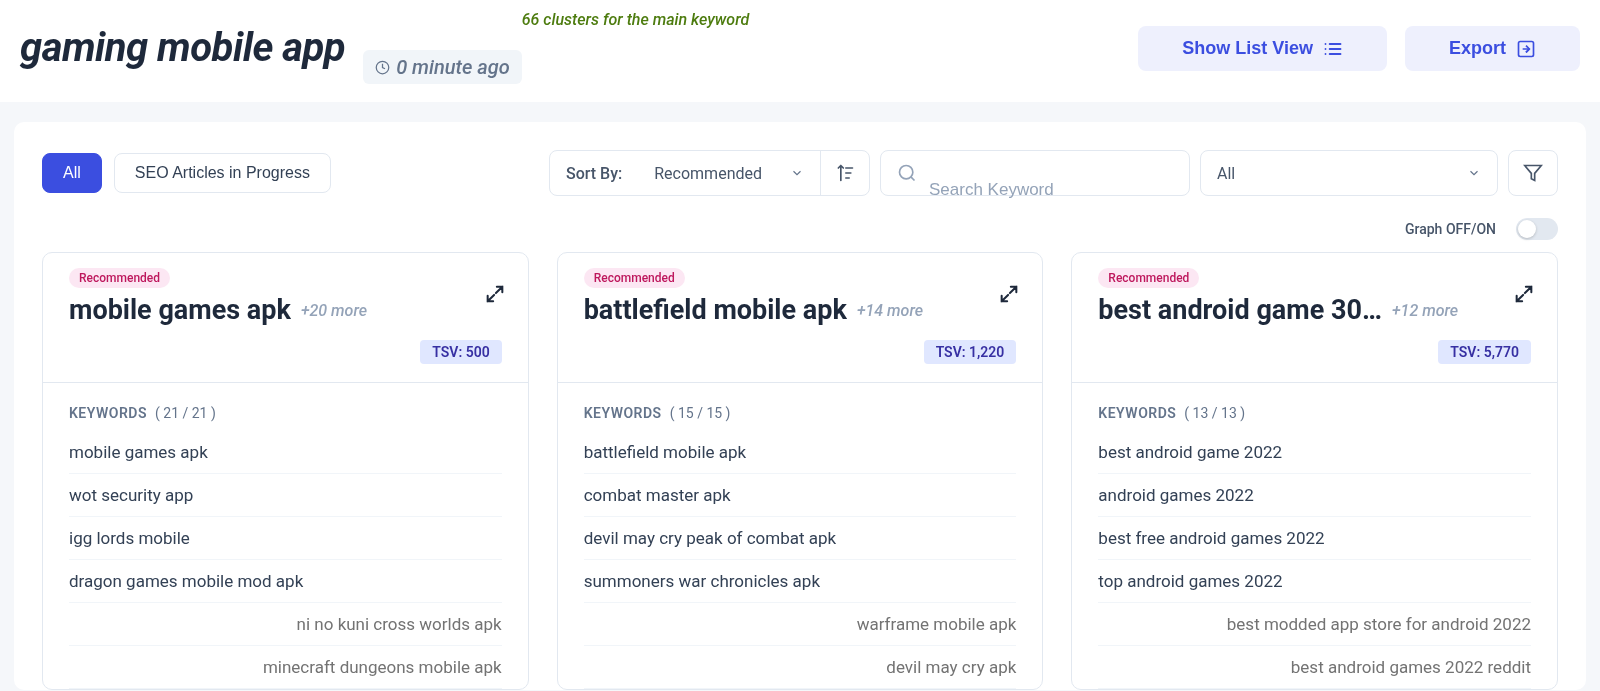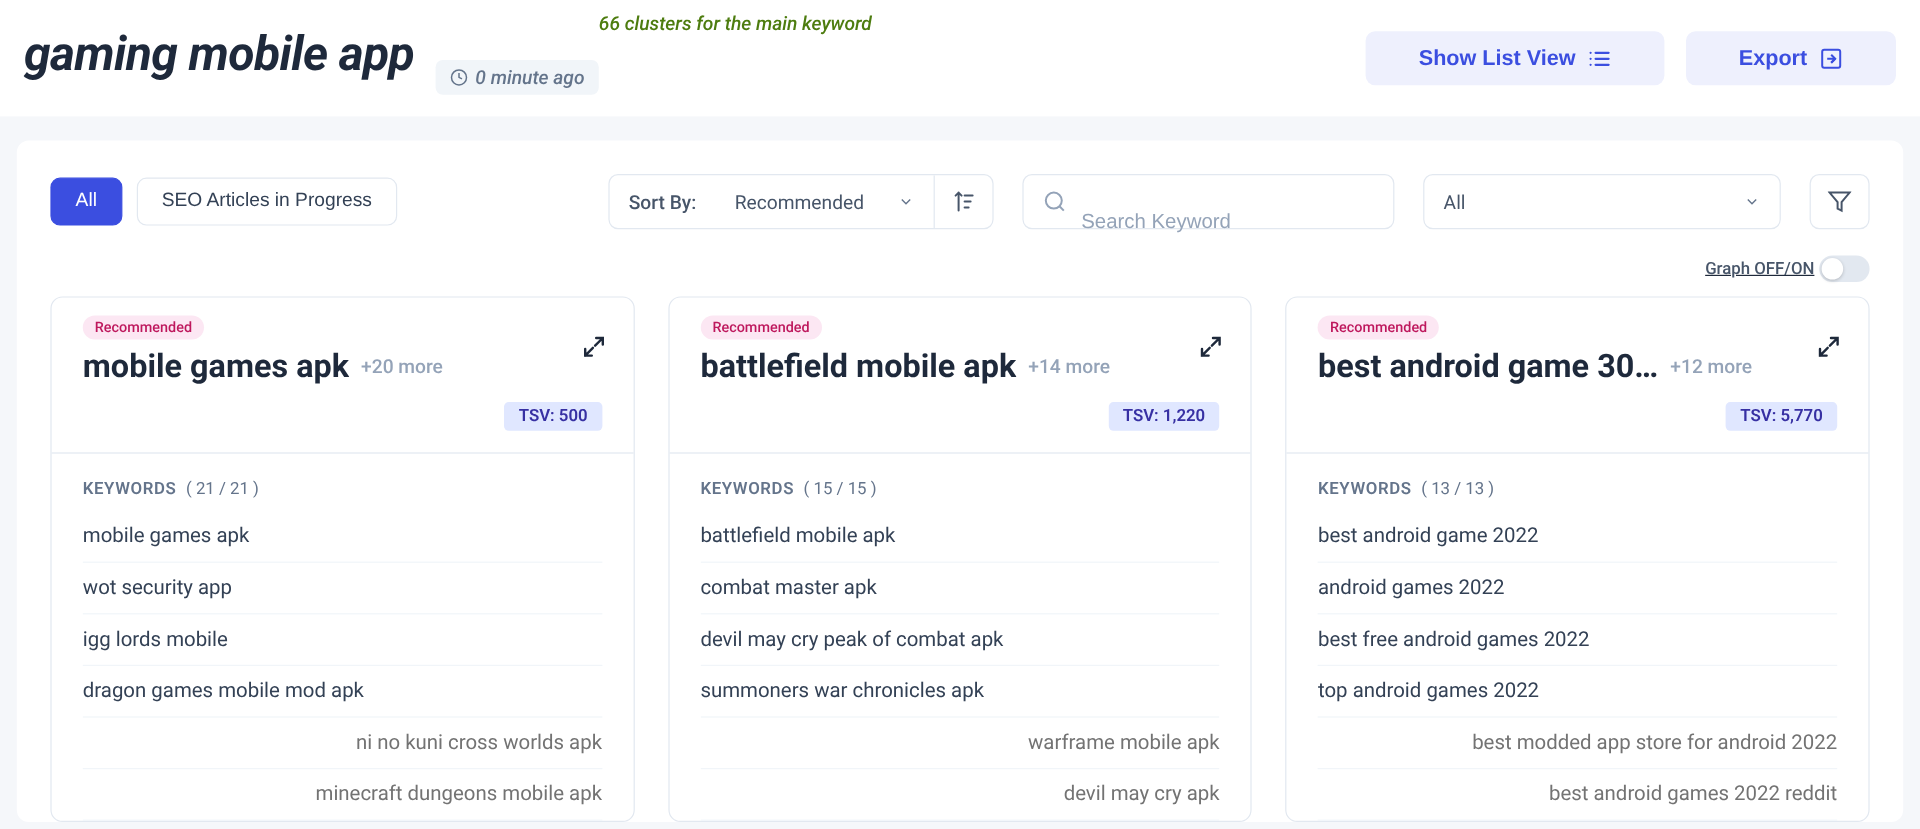--- a/index.html
+++ b/index.html
@@ -15,21 +15,21 @@
   align-items: flex-start;
   padding: 10px 20px 18px;
   background: #fff;
 }
 .header-left { display: flex; flex-direction: row; gap: 0; font-style: italic; }
 .title-row { display: flex; align-items: center; gap: 18px; }
 .page-title { font-size: 40px; font-weight: 700; color: #1e293b; letter-spacing: -0.5px; }
 .time-badge {
   display: inline-flex; align-items: center; gap: 6px;
   background: #f1f5f9; color: #64748b;
-  padding: 5px 12px; border-radius: 6px; font-size: 16px; font-weight: 500; margin-top: 40px;
+  padding: 5px 12px; border-radius: 6px; font-size: 20px; font-weight: 500; margin-top: 40px;
 }
 .subtitle { font-size: 16px; color: #4d7c0f; font-weight: 500; }
 .header-actions { display: flex; gap: 18px; padding-top: 16px; }
 .btn-secondary {
   display: inline-flex; align-items: center; gap: 10px;
   background: #eef0fd; color: #3b4ee0;
   padding: 12px 44px; border-radius: 8px;
   font-size: 18px; font-weight: 600; border: none; cursor: pointer;
 }
 .main-panel {
@@ -40,21 +40,21 @@
 }
 .controls-row {
   display: flex; align-items: center; justify-content: space-between;
 }
 .tabs { display: flex; gap: 12px; }
 .tab {
   padding: 10px 20px; border-radius: 8px; font-size: 16px; font-weight: 500;
   border: 1px solid #e2e8f0; background: #fff; color: #334155; cursor: pointer;
 }
 .tab.active { background: #3b4ee0; color: #fff; border-color: #3b4ee0; }
-.right-controls { display: flex; gap: 24px; align-items: flex-start; }
+.right-controls { display: flex; gap: 10px; align-items: flex-start; }
 .sort-group {
   display: flex; align-items: center; border: 1px solid #e2e8f0; border-radius: 8px;
   overflow: hidden; height: 46px;
 }
 .sort-label { padding: 0 16px; color: #475569; font-size: 16px; font-weight: 500; }
 .sort-select {
   display: flex; align-items: center; gap: 28px; padding: 0 16px;
   color: #475569; font-size: 16px; cursor: pointer;
 }
 .sort-btn {
@@ -72,23 +72,22 @@
 .select-all {
   display: flex; align-items: center; justify-content: space-between;
   border: 1px solid #e2e8f0; border-radius: 8px; height: 46px; padding: 0 16px; width: 298px;
   color: #475569; font-size: 16px; cursor: pointer;
 }
 .filter-btn {
   display: flex; align-items: center; justify-content: center;
   border: 1px solid #e2e8f0; border-radius: 8px; width: 50px; height: 46px; cursor: pointer;
 }
 .graph-row {
-  display: flex; justify-content: flex-end; align-items: center; gap: 4px;
+  display: flex; justify-content: flex-end; align-items: center; gap: 20px;
   padding: 22px 0 12px;
-  text-decoration: underline;
 }
 .graph-label { font-size: 14px; color: #475569; font-weight: 500; }
 .toggle {
   width: 42px; height: 22px; background: #e2e8f0; border-radius: 11px; position: relative; cursor: pointer;
 }
 .toggle::after {
   content: ""; position: absolute; top: 2px; left: 2px; width: 18px; height: 18px;
   background: #fff; border-radius: 50%; box-shadow: 0 1px 3px rgba(0,0,0,0.2);
 }
 .cards-row { display: flex; gap: 28px; }
@@ -98,21 +97,21 @@
 }
 .rec-badge {
   display: inline-block; background: #fce7f3; color: #be185d;
   font-size: 12px; font-weight: 500; padding: 3px 10px; border-radius: 10px;
 }
 .card-title-row { display: flex; align-items: center; gap: 10px; margin-top: 6px; }
 .card-title {
   font-size: 27px; font-weight: 700; color: #1e293b; white-space: nowrap;
   overflow: hidden; text-overflow: ellipsis; max-width: 310px;
 }
-.more-count { font-size: 16px; color: #94a3b8; font-weight: 500; white-space: nowrap; }
+.more-count { font-size: 16px; color: #94a3b8; font-weight: 500; white-space: nowrap; font-style: italic; }
 .expand-btn {
   position: absolute; top: 30px; right: 22px; cursor: pointer;
 }
 .tsv-row { display: flex; justify-content: flex-end; margin: 14px 0 18px; }
 .tsv-badge {
   background: #e0e7ff; color: #3730a3; font-size: 14px; font-weight: 600;
   padding: 4px 12px; border-radius: 4px;
 }
 .divider { border-top: 1px solid #e2e8f0; margin: 0 -26px; }
 .kw-header {

